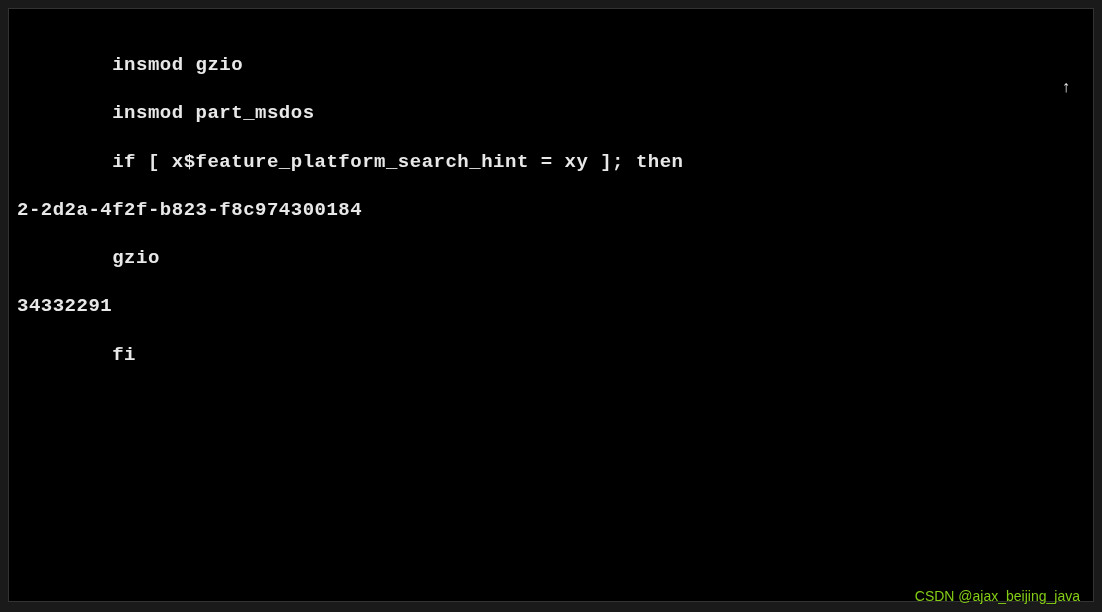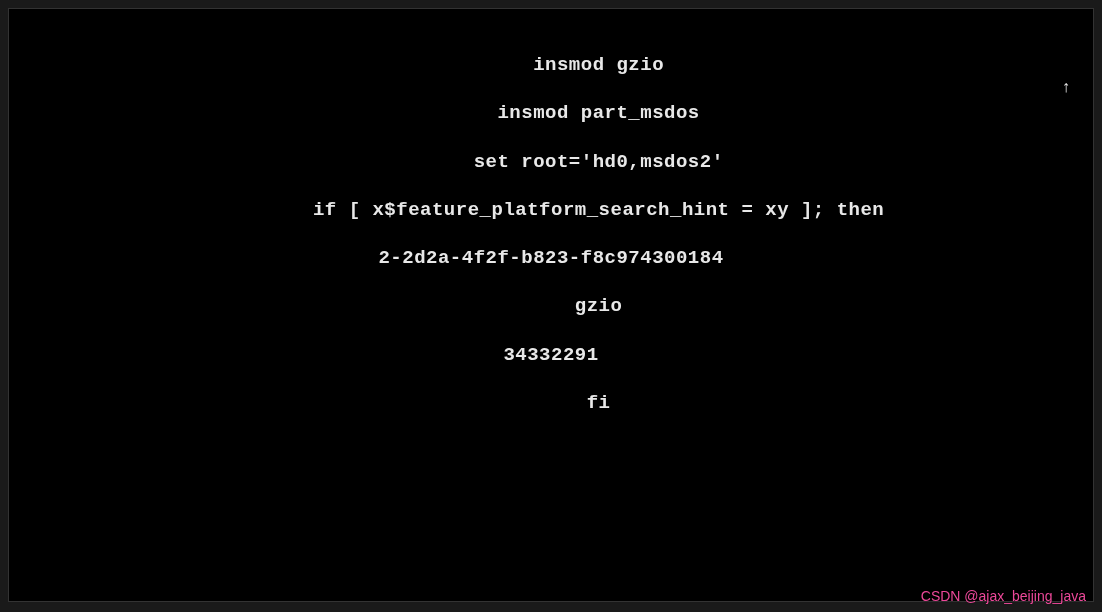--- a/index.html
+++ b/index.html
@@ -40,41 +40,39 @@
       position: absolute;
       top: 70px;
       right: 22px;
       color: #e8e8e8;
       font-size: 16px;
       font-weight: bold;
     }
     .watermark {
       position: absolute;
       bottom: 8px;
-      right: 16px;
-      color: #ec4899;
+      right: 22px;
+      color: #84cc16;
       font-family: Arial, sans-serif;
       font-size: 14px;
       text-shadow: 0 0 2px rgba(0,0,0,0.5);
       margin-left: 26px;
     }
     .config-line {
       display: block;
-      text-align: center;
     }
   </style>
 </head>
 <body>
 
 <div class="terminal-container">
   <div class="scroll-indicator">↑</div>
   <div class="terminal-content">
 <span class="config-line">        insmod gzio</span>
 <span class="config-line">        insmod part_msdos</span>
-<span class="config-line">        set root='hd0,msdos2'</span>
 <span class="config-line">        if [ x$feature_platform_search_hint = xy ]; then</span>
 <span class="config-line">2-2d2a-4f2f-b823-f8c974300184</span>
 <span class="config-line">        gzio</span>
 <span class="config-line">34332291</span>
 <span class="config-line">        fi</span>
 
 
 
   </div>
 </div>

